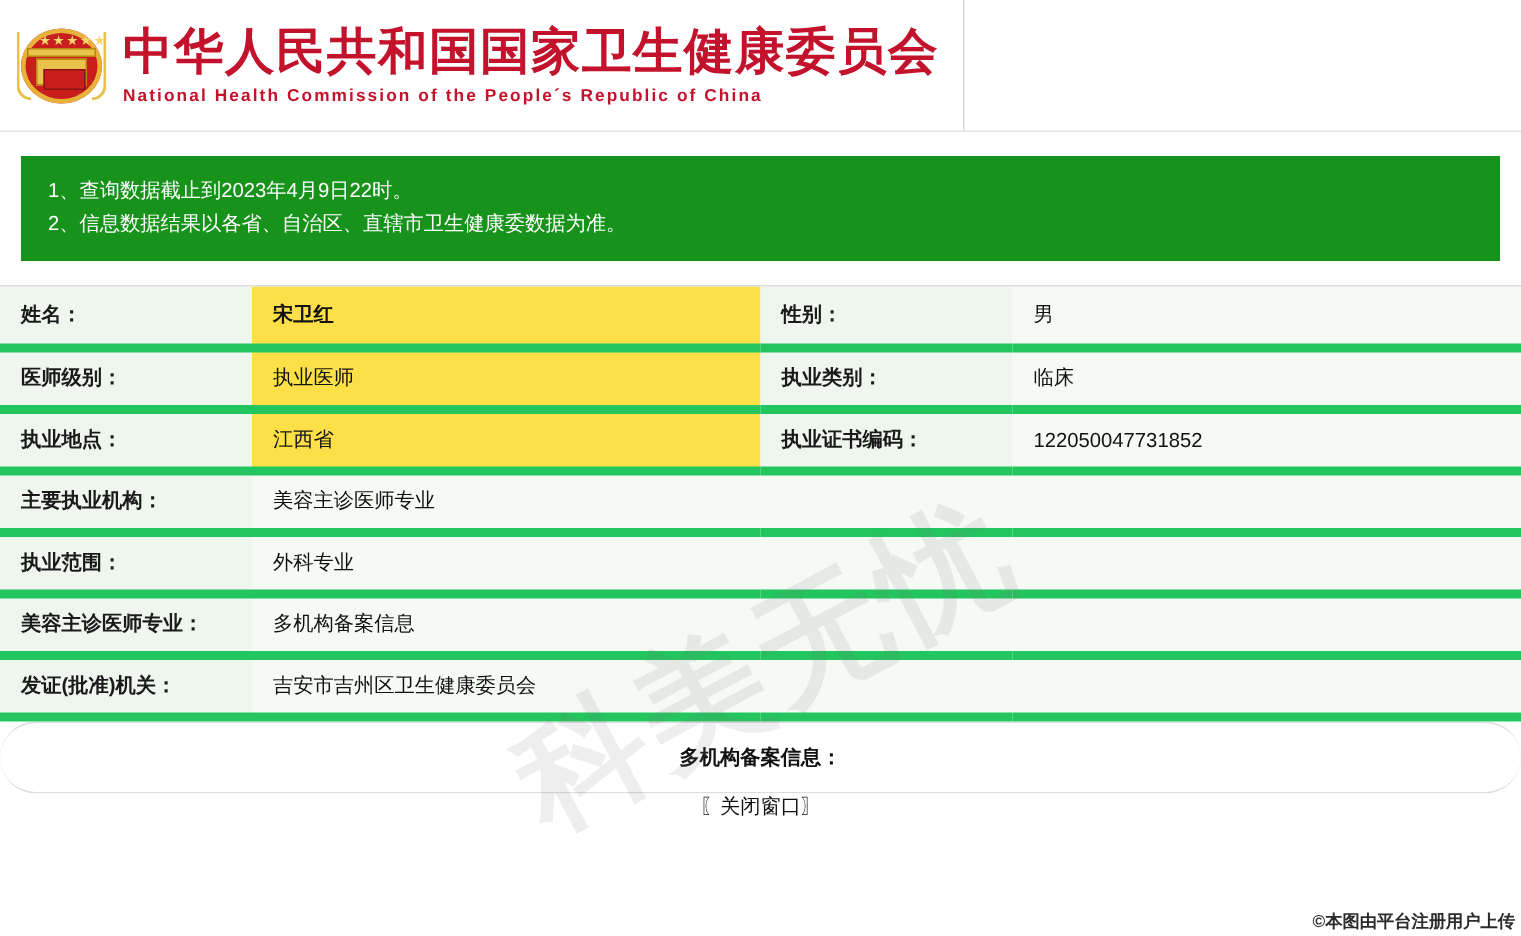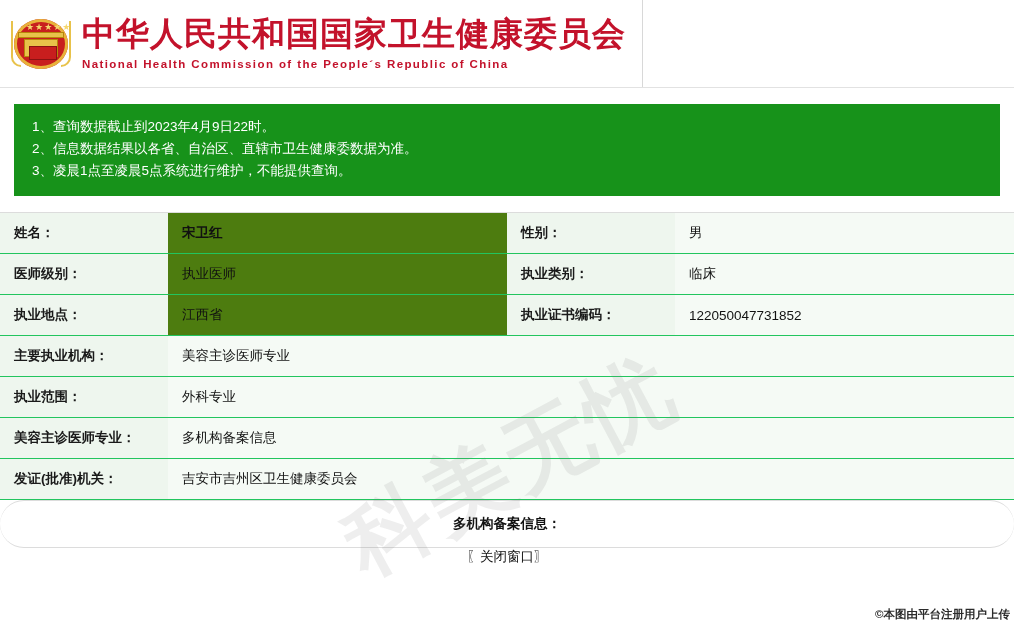--- a/index.html
+++ b/index.html
@@ -132,35 +132,35 @@
     margin-top: 16px;
   }
   table.info {
     width: 100%;
     border-collapse: collapse;
     font-size: 13.5px;
     color: #111;
   }
   table.info td {
     border-top: 1px solid #dcdcdc;
-    border-bottom: 1px solid #22c55e;
+    border-bottom: 6px solid #22c55e;
     height: 41px;
     padding: 0 14px;
     vertical-align: middle;
     white-space: nowrap;
   }
   td.label {
     width: 168px;
     background: #eef6ee;
     font-weight: bold;
     color: #1a1a1a;
   }
   td.value {
     width: 339px;
-    background: #4d7c0f;
+    background: #fde047;
     color: #111;
   }
   td.value.strong { font-weight: bold; }
   td.label2 {
     width: 168px;
     background: #eef6ee;
     font-weight: bold;
     color: #1a1a1a;
   }
   td.value2 {
@@ -232,21 +232,20 @@
     <div class="title-block">
       <div class="title-cn">中华人民共和国国家卫生健康委员会</div>
       <div class="title-en">National Health Commission of the People´s Republic of China</div>
     </div>
   </div>
 
   <div class="notice-wrap">
     <div class="notice">
       <div>1、查询数据截止到2023年4月9日22时。</div>
       <div>2、信息数据结果以各省、自治区、直辖市卫生健康委数据为准。</div>
-      <div>3、凌晨1点至凌晨5点系统进行维护，不能提供查询。</div>
     </div>
   </div>
 
   <div class="table-wrap">
     <div class="watermark">科美无忧</div>
     <table class="info">
       <tbody>
         <tr>
           <td class="label">姓名：</td>
           <td class="value strong">宋卫红</td>

